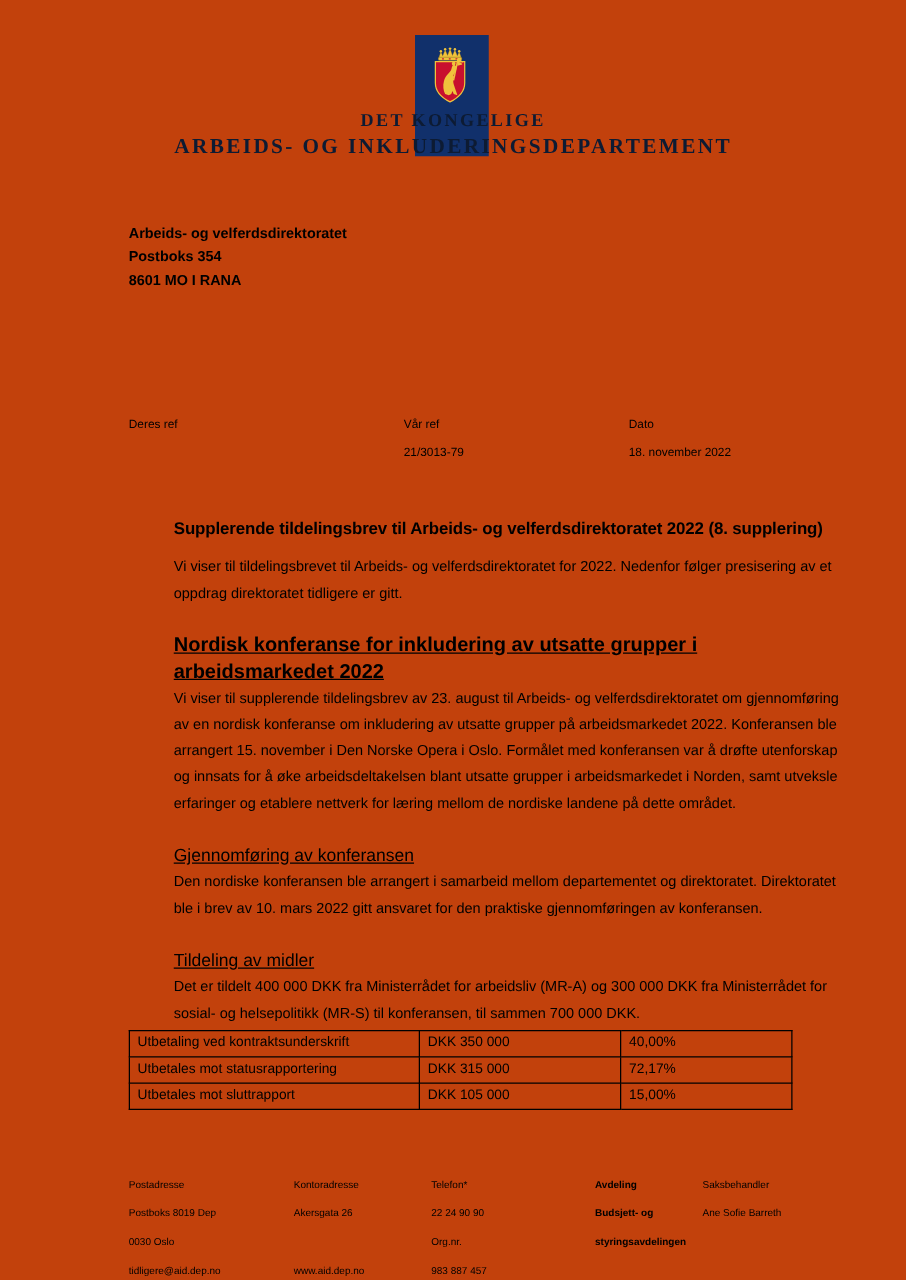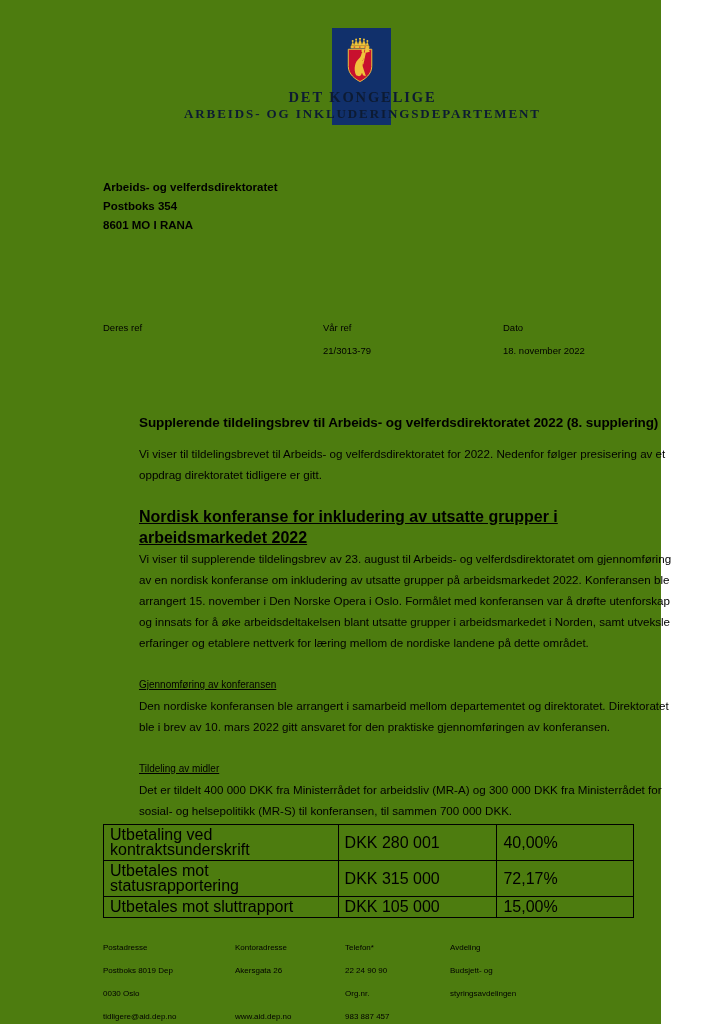--- a/index.html
+++ b/index.html
@@ -11,23 +11,23 @@
     width: 725px;
     height: 1024px;
     position: relative;
     font-family: "Liberation Sans", sans-serif;
     color: #000000;
     overflow: hidden;
   }
 
   .page {
     position: relative;
-    width: 661px;
+    width: 725px;
     height: 1024px;
-    background: #4d7c0f;
+    background: #c2410c;
   }
 
   
   .letterhead {
     position: absolute;
     top: 0;
     left: 0;
     width: 725px;
     height: 140px;
   }
@@ -57,21 +57,21 @@
     line-height: 1.25;
   }
   .logo-line1 {
     display: block;
     font-size: 14.5px;
     font-weight: bold;
     letter-spacing: 1.9px;
   }
   .logo-line2 {
     display: block;
-    font-size: 13px;
+    font-size: 17px;
     font-weight: bold;
     letter-spacing: 1.9px;
   }
 
   
   .recipient {
     position: absolute;
     left: 103px;
     top: 178px;
     font-size: 11.5px;
@@ -83,21 +83,21 @@
   
   .refblock {
     position: absolute;
     left: 103px;
     top: 317px;
     width: 540px;
     font-size: 9.5px;
   }
   .ref-col {
     position: absolute;
-    top: 4px;
+    top: 16px;
   }
   .ref-col .ref-label { display: block; line-height: 14px; }
   .ref-col .ref-value { display: block; line-height: 14px; margin-top: 9px; }
   .ref-deres { left: 0px; }
   .ref-var   { left: 220px; }
   .ref-dato  { left: 400px; }
 
   
   .content {
     position: absolute;
@@ -123,32 +123,32 @@
   .sect-head-bold {
     display: block;
     font-weight: bold;
     text-decoration: underline;
     font-size: 16px;
     line-height: 21px;
   }
   .sect-head {
     display: block;
     text-decoration: underline;
-    font-size: 10px;
+    font-size: 14px;
     line-height: 21px;
   }
 
   
   .money-table {
     position: absolute;
     left: 103px;
     top: 824px;
     width: 531px;
     border-collapse: collapse;
-    font-size: 16px;
+    font-size: 11px;
   }
   .money-table td {
     border: 1px solid #000000;
     padding: 2px 6px 3px 6px;
     height: 15px;
     vertical-align: middle;
     line-height: 15px;
   }
   .col-desc { width: 234px; }
   .col-amount { width: 163px; }
@@ -168,21 +168,21 @@
   .footer-col {
     position: absolute;
     top: 0;
     white-space: pre-line;
   }
   .footer-col .fc-head { display: block; }
   .footer-col .fc-line { display: block; }
   .fcol-0 { left: 103px; width: 130px; }
   .fcol-1 { left: 235px; width: 110px; }
   .fcol-2 { left: 345px; width: 105px; }
-  .fcol-3 { left: 450px; width: 110px; }
+  .fcol-3 { left: 476px; width: 110px; font-weight: bold; }
   .fcol-4 { left: 562px; width: 140px; }
   .fc-spacer { display: block; height: 11.6px; }
 </style>
 </head>
 <body>
 
 <div class="page">
 
   <div class="letterhead">
     <div class="crest-band"></div>
@@ -261,21 +261,21 @@
     <div class="gap-lg"></div>
 
     <span class="sect-head">Tildeling av midler</span>
     <p class="para">Det er tildelt 400 000 DKK fra Ministerrådet for arbeidsliv (MR-A) og 300 000 DKK fra Ministerrådet for sosial- og helsepolitikk (MR-S) til konferansen, til sammen 700 000 DKK.</p>
   </div>
 
   <table class="money-table">
     <tbody>
       <tr>
         <td class="col-desc">Utbetaling ved kontraktsunderskrift</td>
-        <td class="col-amount">DKK 280 001</td>
+        <td class="col-amount">DKK 350 000</td>
         <td class="col-pct">40,00%</td>
       </tr>
       <tr>
         <td class="col-desc">Utbetales mot statusrapportering</td>
         <td class="col-amount">DKK 315 000</td>
         <td class="col-pct">72,17%</td>
       </tr>
       <tr>
         <td class="col-desc">Utbetales mot sluttrapport</td>
         <td class="col-amount">DKK 105 000</td>
@@ -301,15 +301,19 @@
       <span class="fc-head">Telefon*</span>
       <span class="fc-line">22 24 90 90</span>
       <span class="fc-line">Org.nr.</span>
       <span class="fc-line">983 887 457</span>
     </div>
     <div class="footer-col fcol-3">
       <span class="fc-head">Avdeling</span>
       <span class="fc-line">Budsjett- og</span>
       <span class="fc-line">styringsavdelingen</span>
     </div>
+    <div class="footer-col fcol-4">
+      <span class="fc-head">Saksbehandler</span>
+      <span class="fc-line">Ane Sofie Barreth</span>
+    </div>
   </div>
 
 </div>
 
 </body></html>

